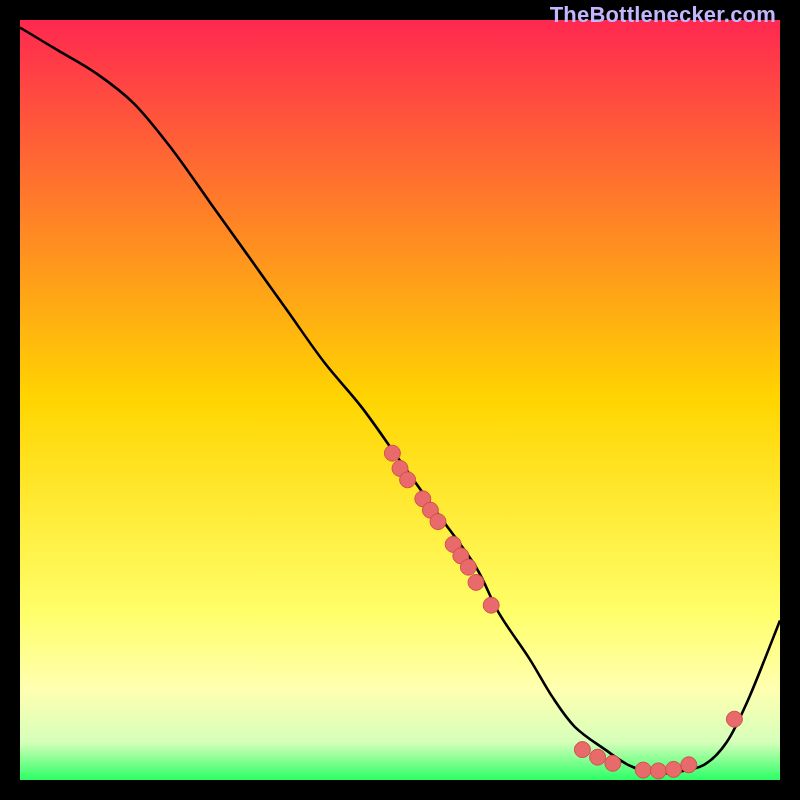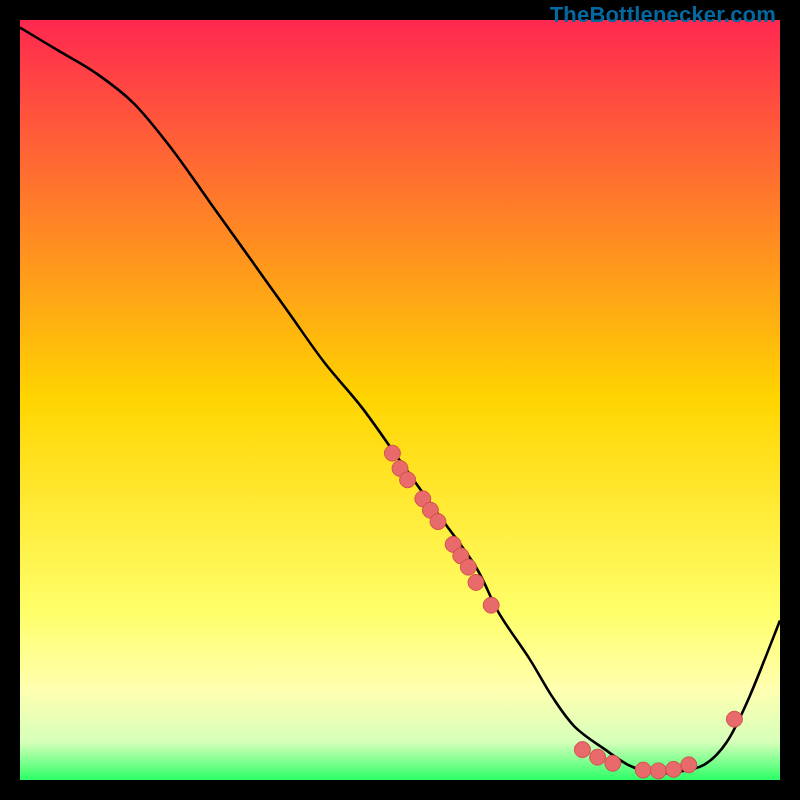--- a/index.html
+++ b/index.html
@@ -23,21 +23,21 @@
     position: absolute;
     left: 0;
     top: 0;
     width: 760px;
     height: 760px;
   }
   .watermark {
     position: absolute;
     top: 2px;
     right: 24px;
-    color: #0369a1;
+    color: #c4b5fd;
     font-size: 22px;
     font-weight: 600;
     letter-spacing: 0.2px;
     z-index: 10;
   }
   svg { display: block; }
 </style>
 </head>
 <body>
 

